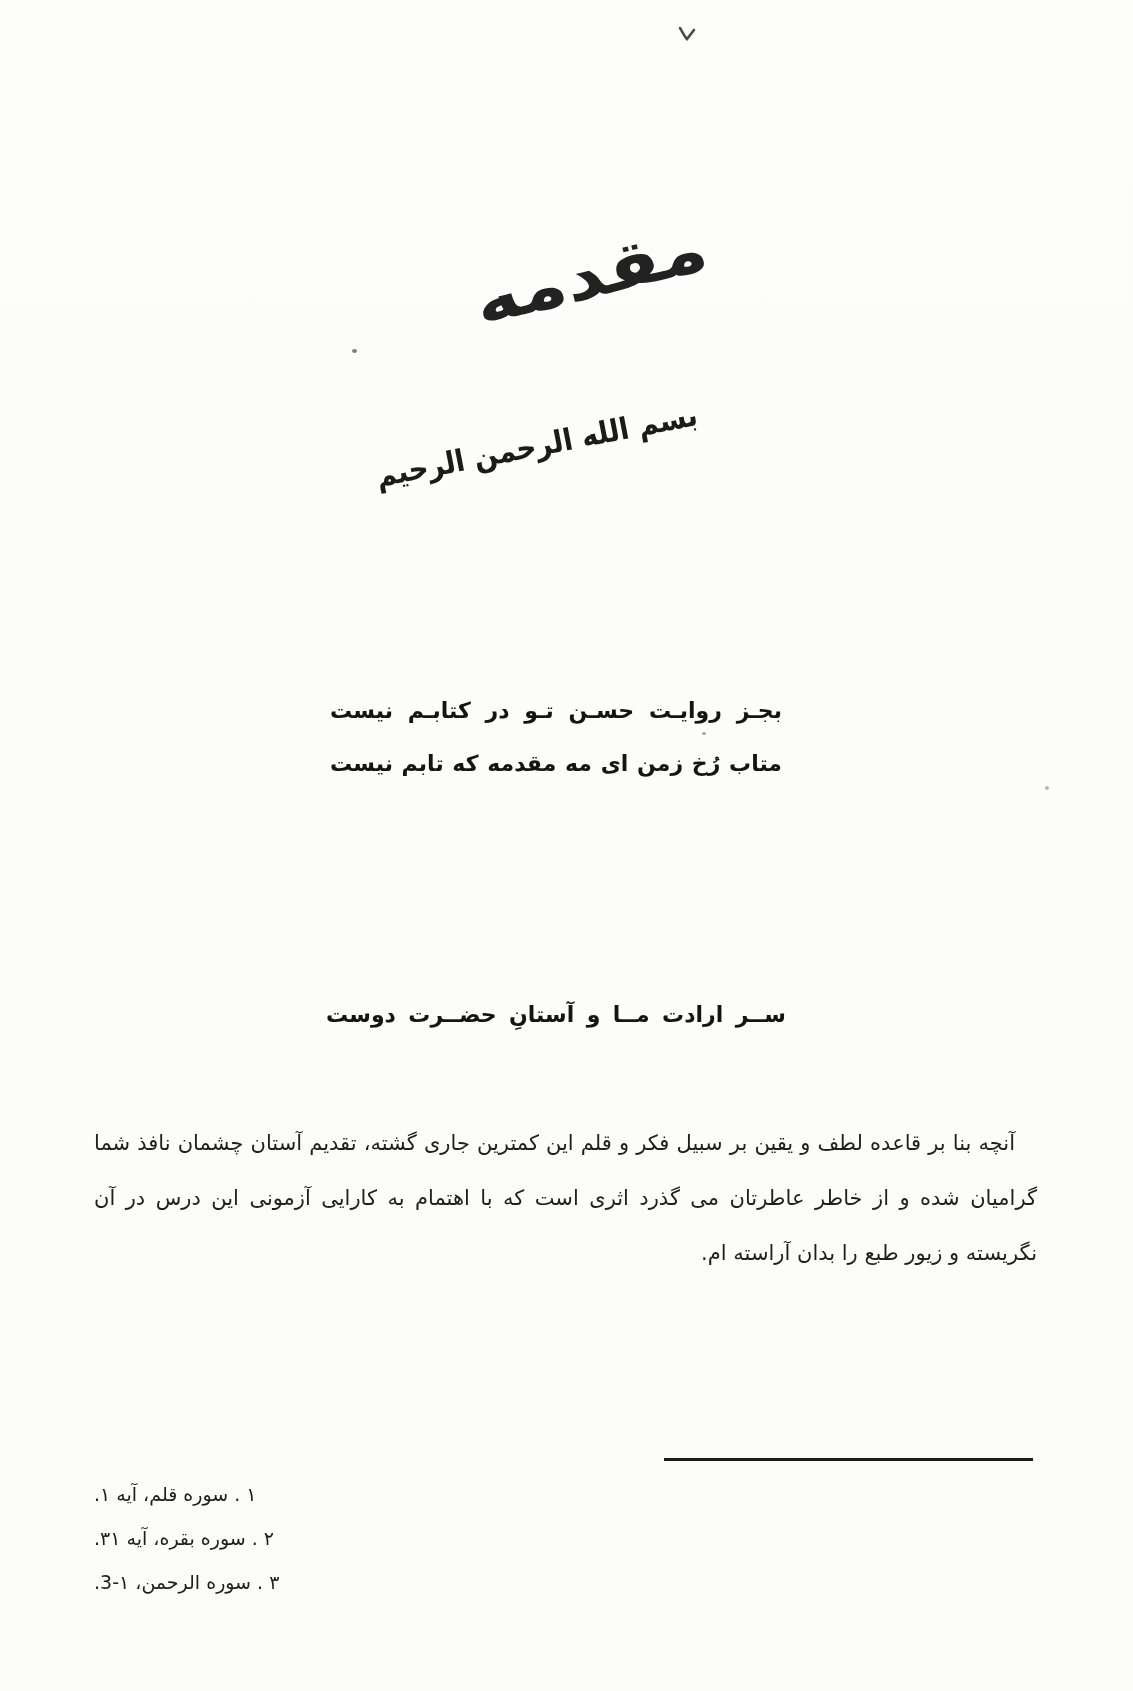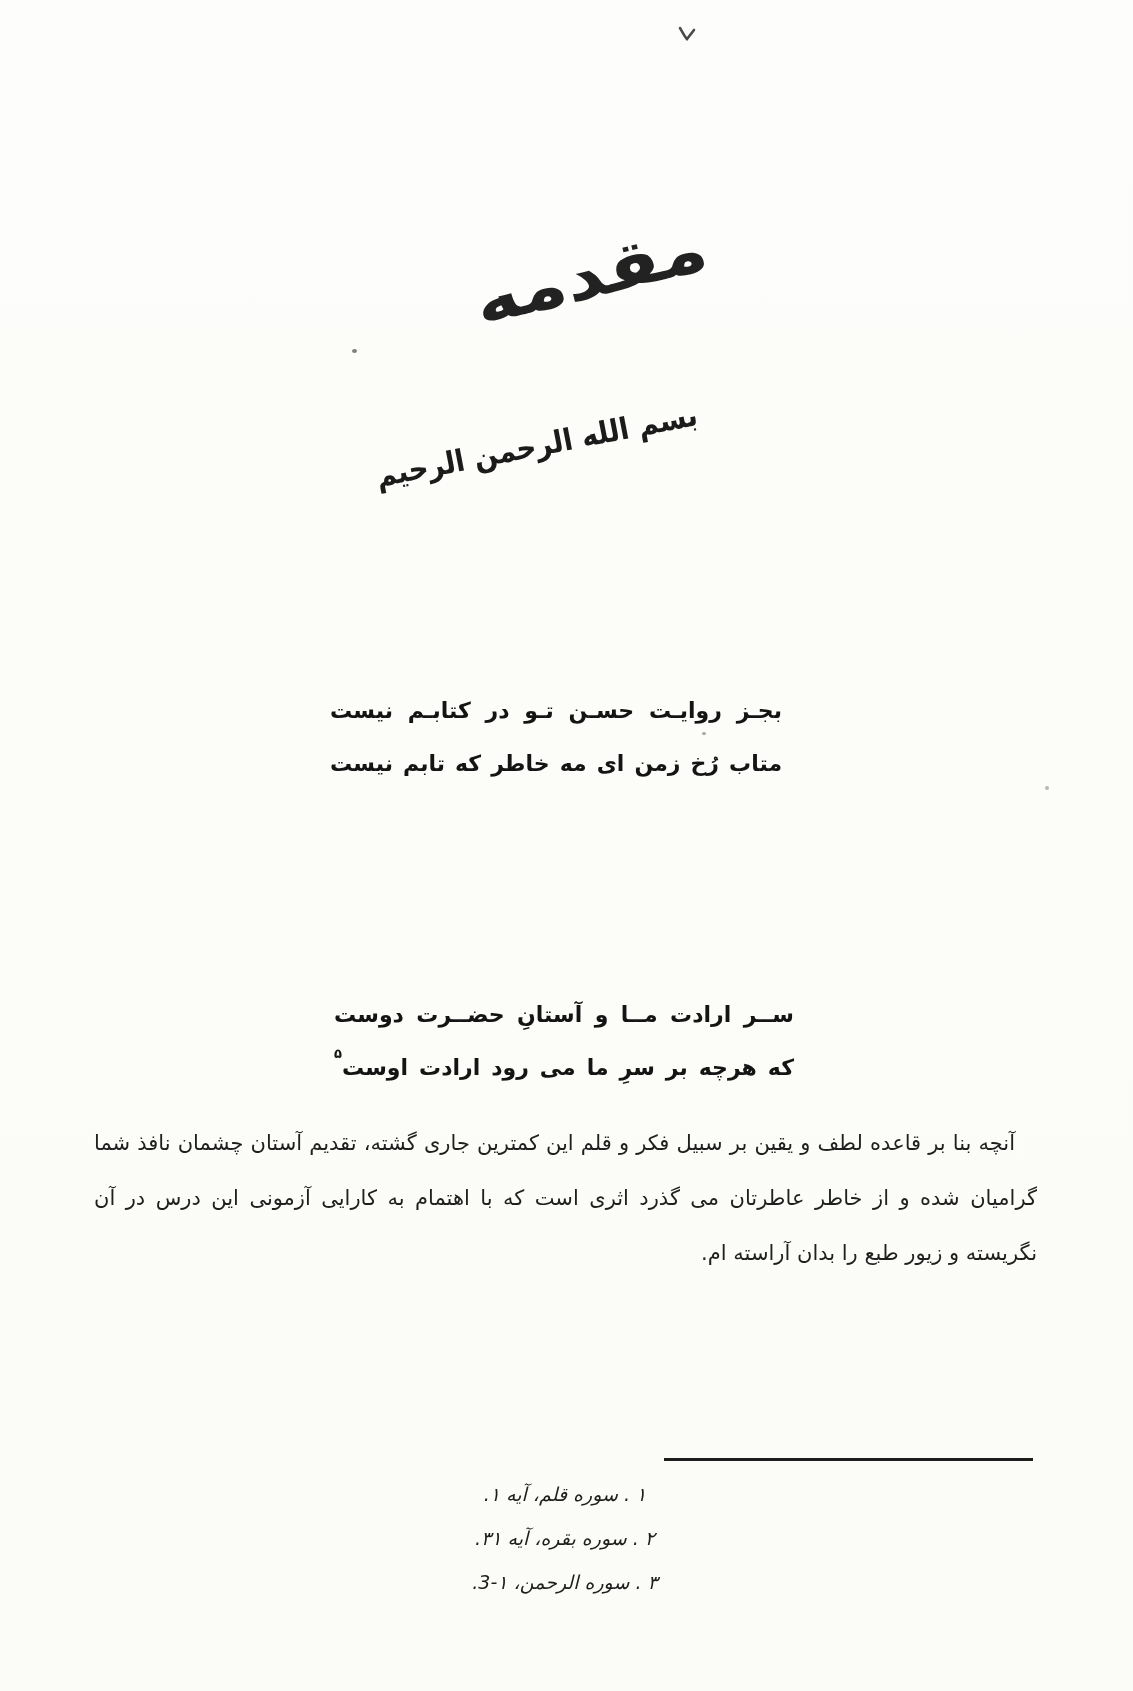--- a/index.html
+++ b/index.html
@@ -59,21 +59,21 @@
 
   
   .couplet { position: absolute; font-size: 22px; font-weight: bold; color: #141414; }
   .couplet .pline {
     line-height: 53px;
     text-align: justify;
     text-align-last: justify;
     white-space: nowrap;
   }
   .c1 { top: 684px; left: 330px; width: 452px; }
-  .c2 { top: 988px; left: 334px; width: 460px; }
+  .c2 { top: 988px; left: 326px; width: 460px; }
   .c3 { top: 1308px; left: 305px; width: 510px; }
 
   
   .para {
     position: absolute; left: 94px; right: 96px;
     font-size: 21px; line-height: 55px; color: #1f1f1f;
     text-align: justify;
     text-indent: 22px;
   }
   .p1 { top: 846px; }
@@ -86,22 +86,22 @@
     line-height: 0;
   }
 
   
   .fn-divider {
     position: absolute; top: 1458px; left: 664px; width: 369px; height: 3px;
     background: #1c1c1c;
   }
   .footnotes {
     position: absolute; top: 1472px; right: 97px; left: 94px;
-    text-align: center;
-    font-size: 19px; color: #1e1e1e; font-style: italic;
+    text-align: left;
+    font-size: 19px; color: #1e1e1e;
   }
   .footnotes .fn-item { line-height: 44px; }
 </style>
 </head>
 <body>
 
 <div class="page">
 
   <svg class="speck-check" viewBox="0 0 22 22" aria-hidden="true">
     <path d="M4 4 C7 9, 9 13, 11 15 L18 6" fill="none" stroke="#2a2a2a" stroke-width="2.6" stroke-linecap="round"></path>
@@ -114,27 +114,26 @@
     <span class="callig-title">مقدمه</span>
   </div>
 
   <div class="bismillah-row">
     <span class="callig-bismillah">بسم الله الرحمن الرحیم</span>
   </div>
 
 
   <div class="couplet c1">
     <div class="pline">بجـز روایـت حسـن تـو در کتابـم نیست</div>
-    <div class="pline">متاب رُخ زمن ای مه خاطر که تابم نیست</div>
+    <div class="pline">متاب رُخ زمن ای مه مقدمه که تابم نیست</div>
   </div>
 
 
   <div class="couplet c2">
     <div class="pline">ســر ارادت مــا و آستانِ حضــرت دوست</div>
-    <div class="pline"><span>که هرچه بر سرِ ما می رود ارادت اوست</span><sup class="fn">۵</sup></div>
   </div>
 
   <p class="para p2"><span>آنچه بنا بر قاعده لطف و یقین بر سبیل فکر و قلم این کمترین جاری گشته، تقدیم آستان چشمان نافذ شما گرامیان شده و از خاطر عاطرتان می گذرد اثری است که با اهتمام به کارایی آزمونی این درس در آن نگریسته و زیور طبع را بدان آراسته ام.</span></p>
 
 
   <div class="fn-divider"></div>
   <div class="footnotes">
     <div class="fn-item">۱ . سوره قلم، آیه ۱.</div>
     <div class="fn-item">۲ . سوره بقره، آیه ۳۱.</div>
     <div class="fn-item">۳ . سوره الرحمن، ۱-3.</div>

